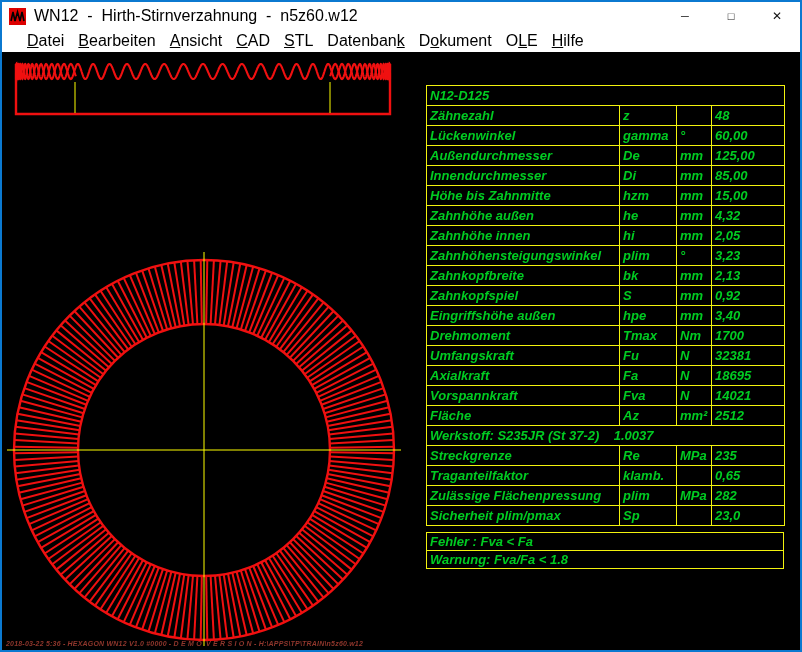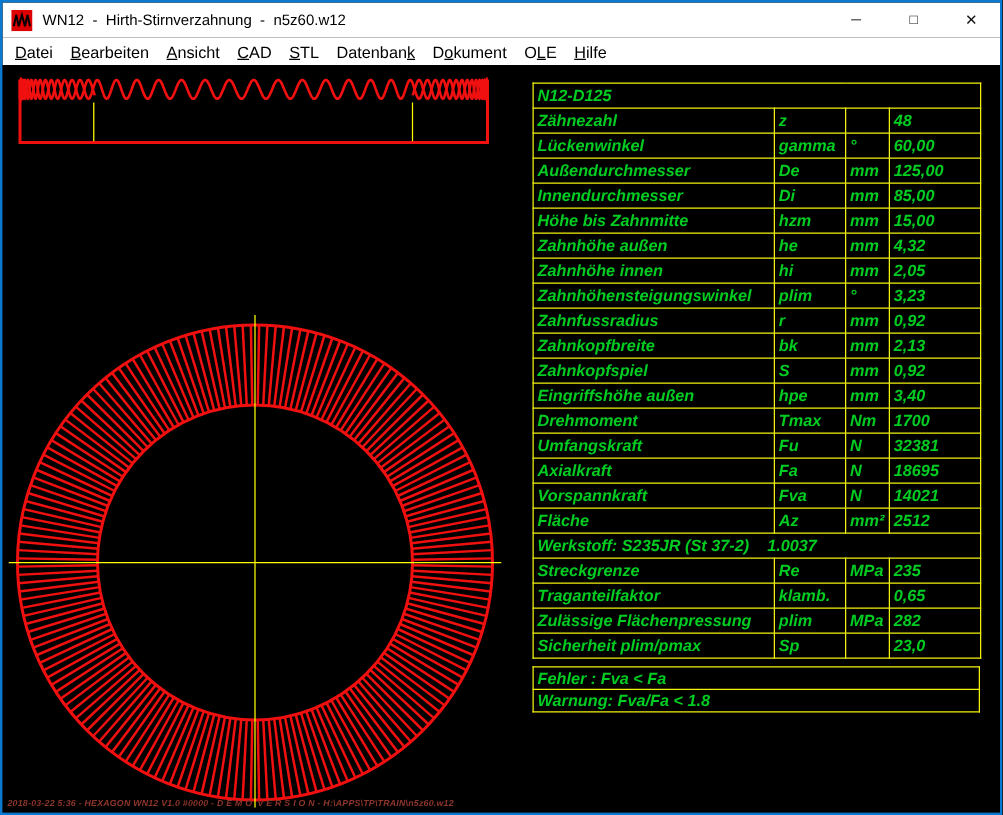--- a/index.html
+++ b/index.html
@@ -5,34 +5,34 @@
   html,body{margin:0;padding:0;background:#222;}
   .window{
     position:relative;width:802px;height:652px;box-sizing:border-box;
     background:#000;border:2px solid #0b79d0;overflow:hidden;
     font-family:"Liberation Sans",sans-serif;
   }
   
   .titlebar{position:absolute;top:0;left:0;right:0;height:28px;background:#fff;
     display:flex;align-items:center;}
   .app-icon{margin-left:7px;width:17px;height:17px;flex:0 0 auto;}
-  .title-text{margin-left:8px;font-size:12px;color:#000;white-space:pre;}
+  .title-text{margin-left:8px;font-size:16px;color:#000;white-space:pre;}
   .controls{margin-left:auto;display:flex;height:100%;}
   .ctrl{width:46px;height:100%;display:flex;align-items:center;justify-content:center;
     font-size:11px;color:#111;cursor:default;}
   .ctrl.close{font-size:12px;}
   
   .menubar{position:absolute;top:28px;left:0;right:0;height:22px;background:#fff;
-    display:flex;align-items:center;font-size:13px;color:#000;padding-left:3px;box-sizing:border-box;}
+    display:flex;align-items:center;font-size:16px;color:#000;padding-left:18px;box-sizing:border-box;}
   .menu-item{padding:0 7px;white-space:nowrap;}
   
   .client{position:absolute;top:50px;left:0;right:0;bottom:0;background:#000;}
   #drawing{position:absolute;left:0;top:0;}
   
-  .table-wrap{position:absolute;left:424px;top:14px;width:358px;}
+  .table-wrap{position:absolute;left:424px;top:33px;width:358px;}
   table.data{border-collapse:collapse;table-layout:fixed;width:358px;}
   table.data td{border:1px solid #f2f20e;color:#00cc22;
     font:italic bold 13px/19px "Liberation Sans",sans-serif;
     padding:0 3px;overflow:hidden;white-space:pre;}
   table.data tr{height:20px;}
   td.val{text-align:left;padding:0 1px;}
   td.unit{padding:0 2px;}
   table.msgs{border-collapse:collapse;table-layout:fixed;width:358px;margin-top:6px;}
   table.msgs td{border:1px solid #f2f20e;color:#00cc22;
     font:italic bold 13px/17px "Liberation Sans",sans-serif;padding:0 3px;white-space:pre;}
@@ -318,26 +318,20 @@
               <td class="unit">mm</td>
               <td class="val">2,05</td>
             </tr>
             <tr>
               <td class="lbl">Zahnhöhensteigungswinkel</td>
               <td class="sym">plim</td>
               <td class="unit">°</td>
               <td class="val">3,23</td>
             </tr>
             <tr>
-              <td class="lbl">Zahnfussradius</td>
-              <td class="sym">r</td>
-              <td class="unit">mm</td>
-              <td class="val">0,92</td>
-            </tr>
-            <tr>
               <td class="lbl">Zahnkopfbreite</td>
               <td class="sym">bk</td>
               <td class="unit">mm</td>
               <td class="val">2,13</td>
             </tr>
             <tr>
               <td class="lbl">Zahnkopfspiel</td>
               <td class="sym">S</td>
               <td class="unit">mm</td>
               <td class="val">0,92</td>

